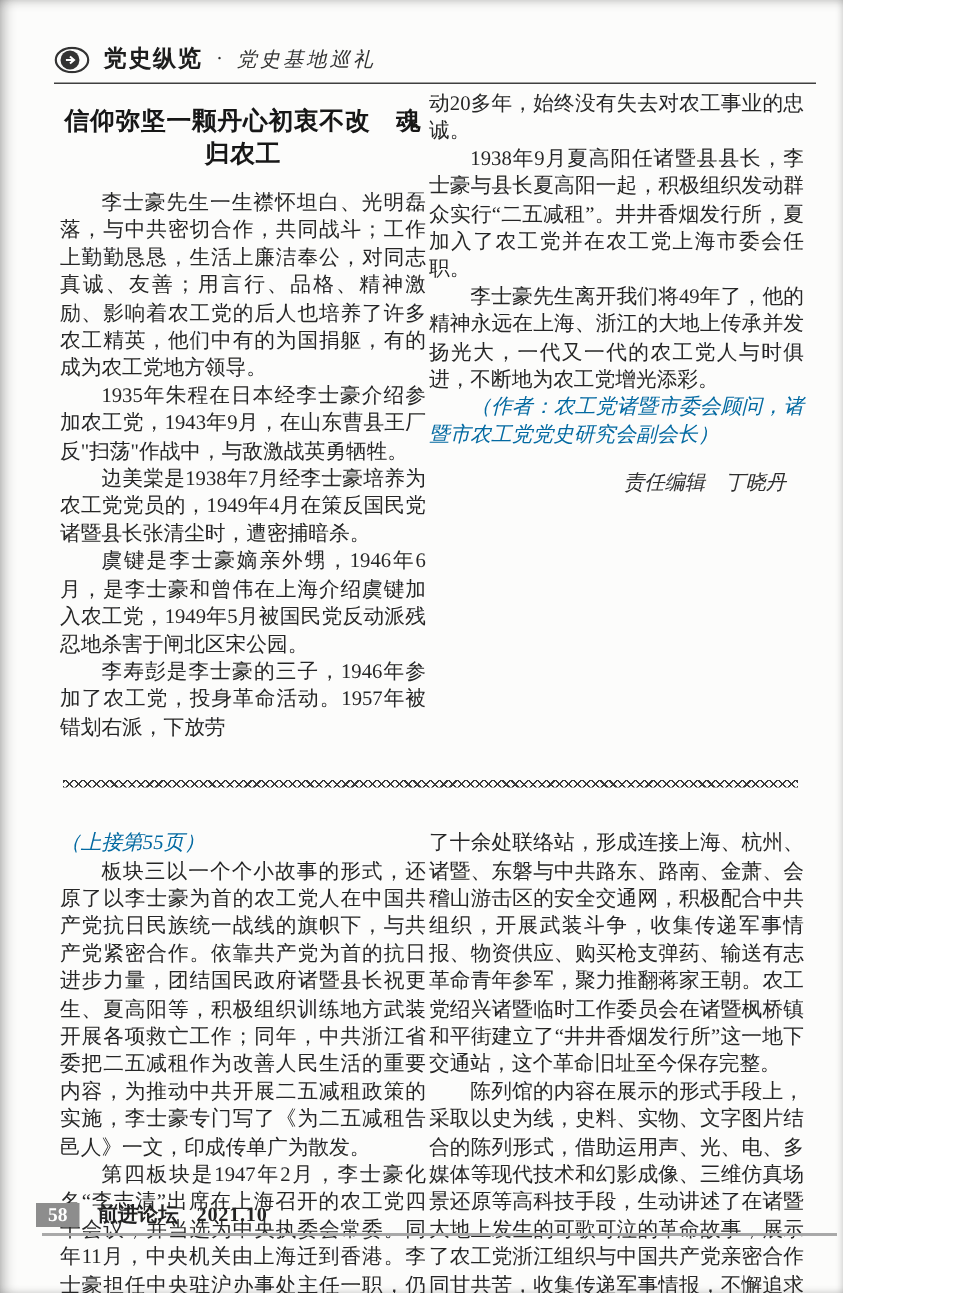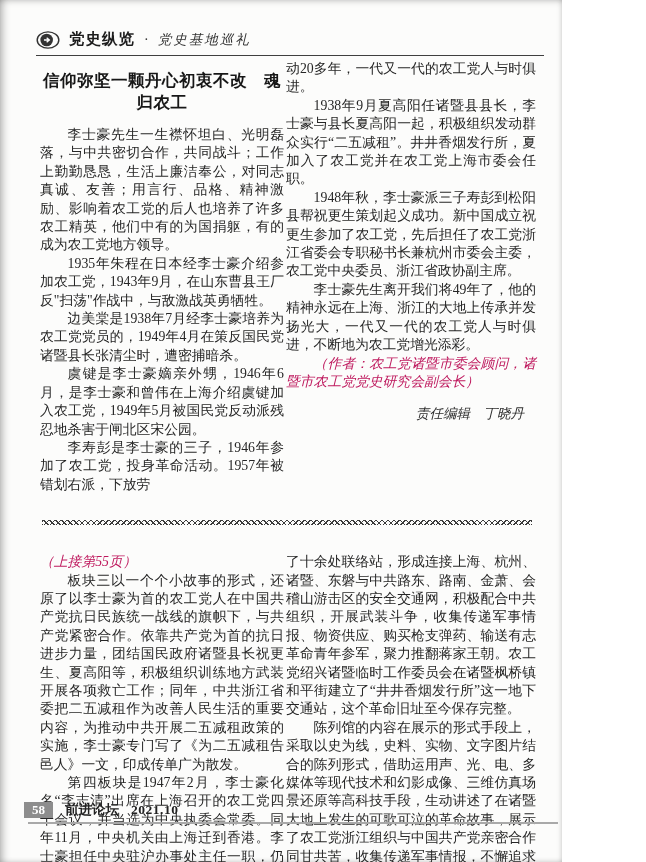--- a/index.html
+++ b/index.html
@@ -25,21 +25,21 @@
   .content{position:absolute;top:60px;left:40px;right:26px;}
   .article{display:flex;gap:2px;}
   .col{width:283px;}
   .col-right{width:290px;}
   .title{
     font-size:16.5px;font-weight:bold;text-align:center;
     margin:10px 0 12px;letter-spacing:.5px;color:#171717;
   }
   .para{margin:0;font-size:13.8px;line-height:18.4px;text-align:justify;}
   .para.indent{text-indent:2em;}
-  .para.kaiti{font-style:italic;color:#be185d;}
+  .para.kaiti{font-style:italic;color:#0369a1;}
   .editor{
     margin:14px 0 0;font-style:italic;font-size:13.5px;
     text-align:right;padding-right:12px;color:#2e2e2e;
   }
   .editor-tight{margin-top:8px;}
   .divider{
     height:5px;margin:26px 4px 28px 2px;
     background-image:
       repeating-linear-gradient(45deg,#3a3a3a 0 1px,transparent 1px 4.2px),
       repeating-linear-gradient(-45deg,#3a3a3a 0 1px,transparent 1px 4.2px);
@@ -82,23 +82,22 @@
         <div class="paras">
             <p class="para indent">李士豪先生一生襟怀坦白、光明磊落，与中共密切合作，共同战斗；工作上勤勤恳恳，生活上廉洁奉公，对同志真诚、友善；用言行、品格、精神激励、影响着农工党的后人也培养了许多农工精英，他们中有的为国捐躯，有的成为农工党地方领导。</p>
             <p class="para indent">1935年朱程在日本经李士豪介绍参加农工党，1943年9月，在山东曹县王厂反"扫荡"作战中，与敌激战英勇牺牲。</p>
             <p class="para indent">边美棠是1938年7月经李士豪培养为农工党党员的，1949年4月在策反国民党诸暨县长张清尘时，遭密捕暗杀。</p>
             <p class="para indent">虞键是李士豪嫡亲外甥，1946年6月，是李士豪和曾伟在上海介绍虞键加入农工党，1949年5月被国民党反动派残忍地杀害于闸北区宋公园。</p>
             <p class="para indent">李寿彭是李士豪的三子，1946年参加了农工党，投身革命活动。1957年被错划右派，下放劳</p>
           </div>
       </div>
       <div class="col col-right">
         <div class="paras">
-            <p class="para">动20多年，一代又一代的农工党人与时俱进。</p>
+            <p class="para">动20多年，始终没有失去对农工事业的忠诚。</p>
             <p class="para indent">1938年9月夏高阳任诸暨县县长，李士豪与县长夏高阳一起，积极组织发动群众实行“二五减租”。井井香烟发行所，夏加入了农工党并在农工党上海市委会任职。</p>
-            <p class="para indent">1948年秋，李士豪派三子寿彭到松阳县帮祝更生策划起义成功。新中国成立祝更生参加了农工党，先后担任了农工党浙江省委会专职秘书长兼杭州市委会主委，农工党中央委员、浙江省政协副主席。</p>
             <p class="para indent">李士豪先生离开我们将49年了，他的精神永远在上海、浙江的大地上传承并发扬光大，一代又一代的农工党人与时俱进，不断地为农工党增光添彩。</p>
             <p class="para indent kaiti">（作者：农工党诸暨市委会顾问，诸暨市农工党党史研究会副会长）</p>
           </div>
         <p class="editor">责任编辑　丁晓丹</p>
       </div>
     </section>
 
     <div class="divider"></div>
 
     <section class="article article-2">

